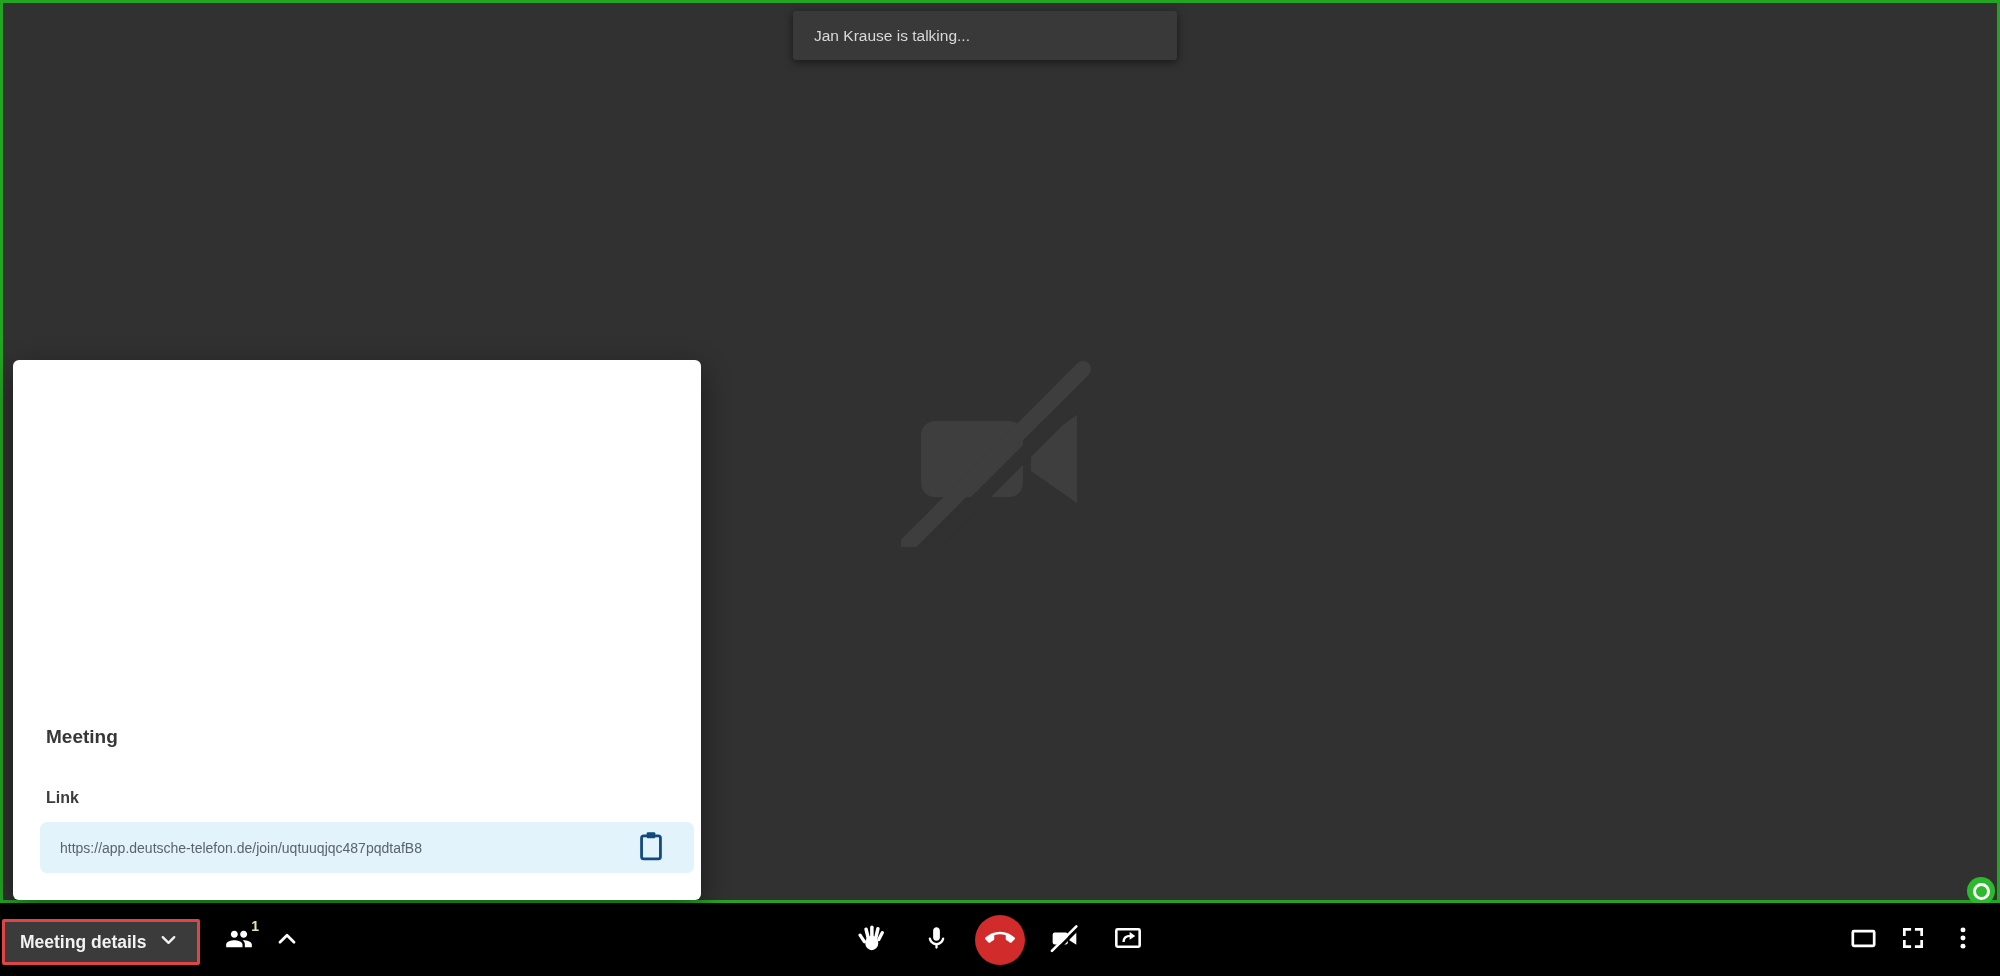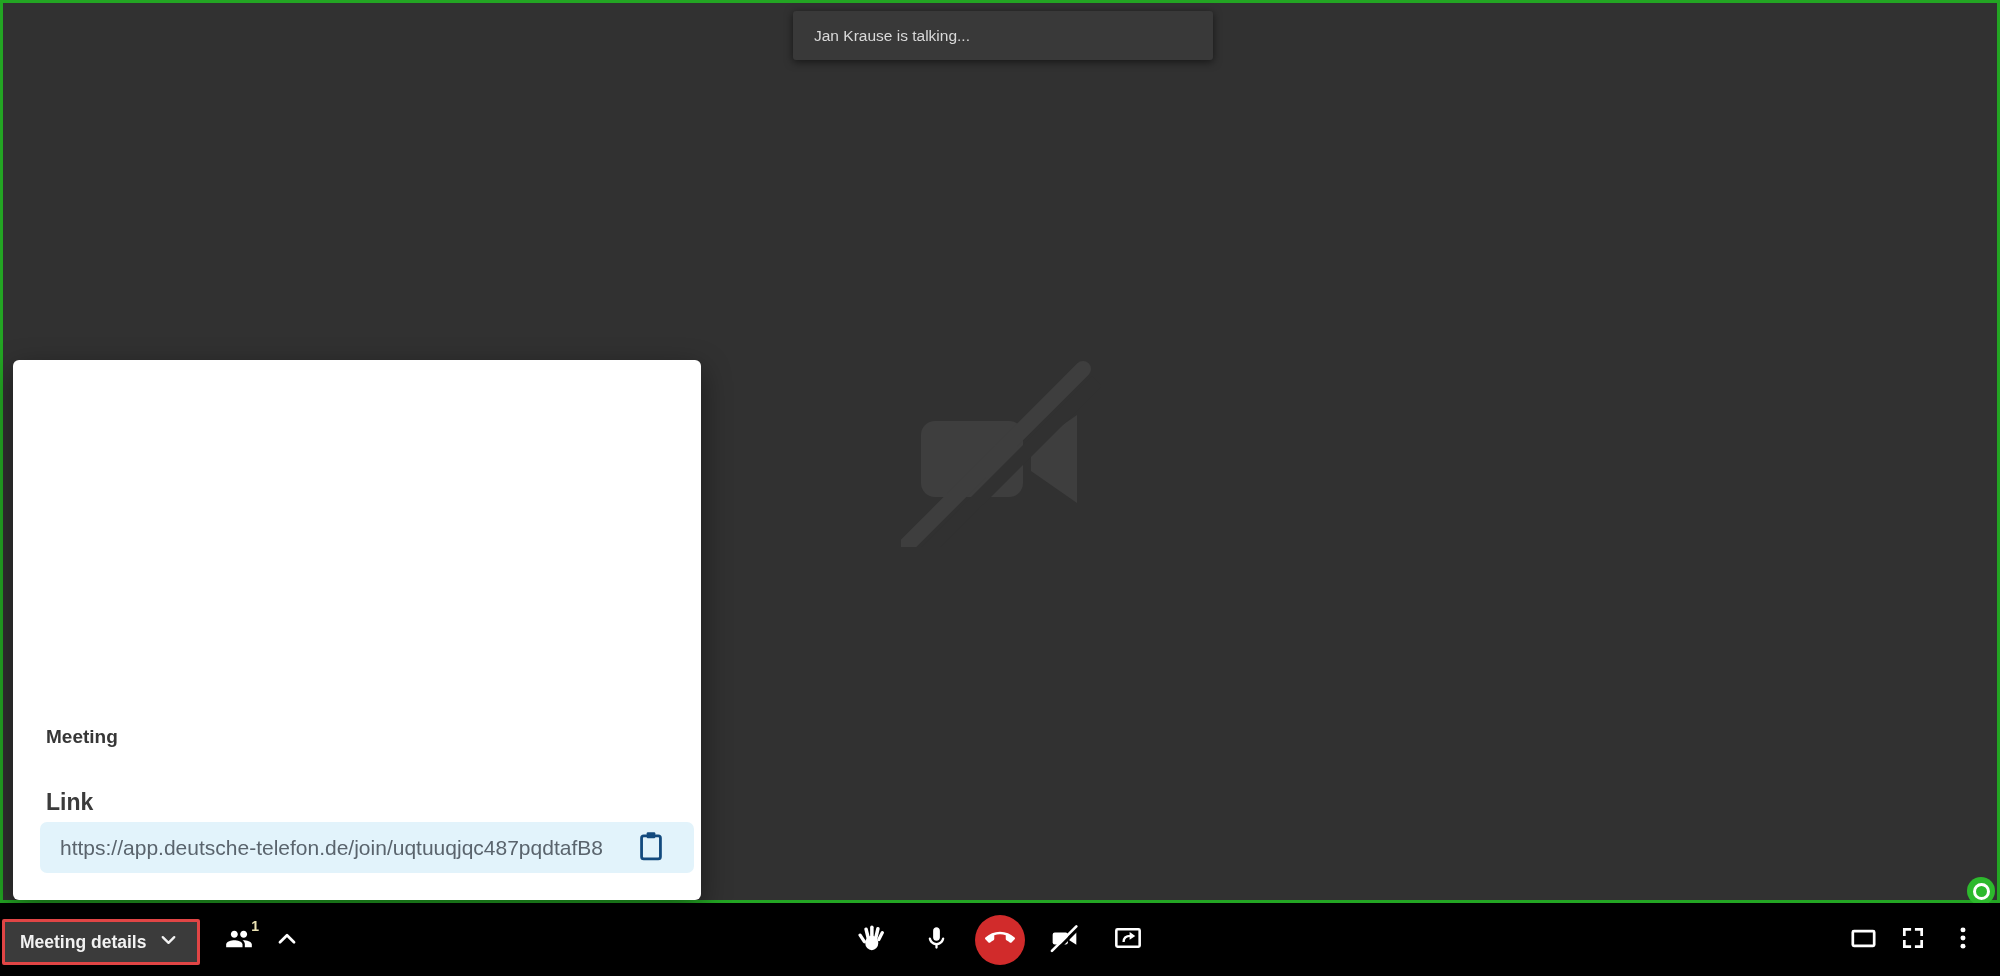--- a/index.html
+++ b/index.html
@@ -3,41 +3,41 @@
 <meta charset="utf-8">
 <style>
   html,body{margin:0;padding:0;background:#000;}
   #screen{position:relative;width:2000px;height:976px;overflow:hidden;
           font-family:"Liberation Sans",sans-serif;background:#000;}
 
   
   .video-area{position:absolute;left:0;top:0;width:2000px;height:903px;
               background:#313131;border:3px solid #23a523;box-sizing:border-box;}
 
-  .toast{position:absolute;left:790px;top:8px;width:420px;height:49px;
+  .toast{position:absolute;left:790px;top:8px;width:384px;height:49px;
          background:#393939;border-radius:3px;display:flex;align-items:center;
          padding-left:21px;box-sizing:border-box;color:#d9d9d9;font-size:15.5px;
          box-shadow:0 2px 8px rgba(0,0,0,.55);}
 
   .cam-off-watermark{position:absolute;left:898px;top:356px;width:200px;height:188px;}
 
   .presence-dot{position:absolute;left:1964px;top:874px;width:28px;height:28px;
                 border-radius:50%;background:#2db92d;display:flex;align-items:center;justify-content:center;}
   .presence-dot .ring{width:11px;height:11px;border:3.5px solid #fff;border-radius:50%;background:transparent;}
 
   
   .dialog{position:absolute;left:10px;top:357px;width:688px;height:540px;background:#fff;
           border-radius:6px;box-shadow:0 10px 30px rgba(0,0,0,.45);}
   .dlg-title{position:absolute;left:33px;top:366px;font-size:19px;font-weight:700;color:#363636;}
-  .fld-label{position:absolute;font-size:23px;font-weight:700;color:#3b3b3b;}
+  .fld-label{position:absolute;font-size:16px;font-weight:700;color:#3b3b3b;}
   .lbl-link{left:33px;top:429px;}
   .link-box{position:absolute;left:27px;top:462px;width:654px;height:51px;background:#e2f3fb;
             border-radius:7px;display:flex;align-items:center;box-sizing:border-box;
             padding:0 28px 0 20px;}
-  .link-box .url{font-size:21px;color:#5a646d;white-space:nowrap;overflow:hidden;}
+  .link-box .url{font-size:14px;color:#5a646d;white-space:nowrap;overflow:hidden;}
   .link-box .copy-btn{margin-left:auto;width:30px;height:34px;background:none;border:none;
                       padding:0;cursor:pointer;display:flex;align-items:center;justify-content:center;}
   .lbl-mid{left:33px;top:546px;}
   .mid-value{position:absolute;left:33px;top:576px;font-size:16.5px;color:#4a4a4a;}
 
   
   .toolbar{position:absolute;left:0;top:903px;width:2000px;height:65px;background:#000;}
   .details-btn{position:absolute;left:2px;top:16px;width:198px;height:46px;box-sizing:border-box;
                background:#3b3b3b;border:3px solid #e04545;border-radius:2px;display:flex;
                align-items:center;padding-left:15px;gap:11px;cursor:pointer;

